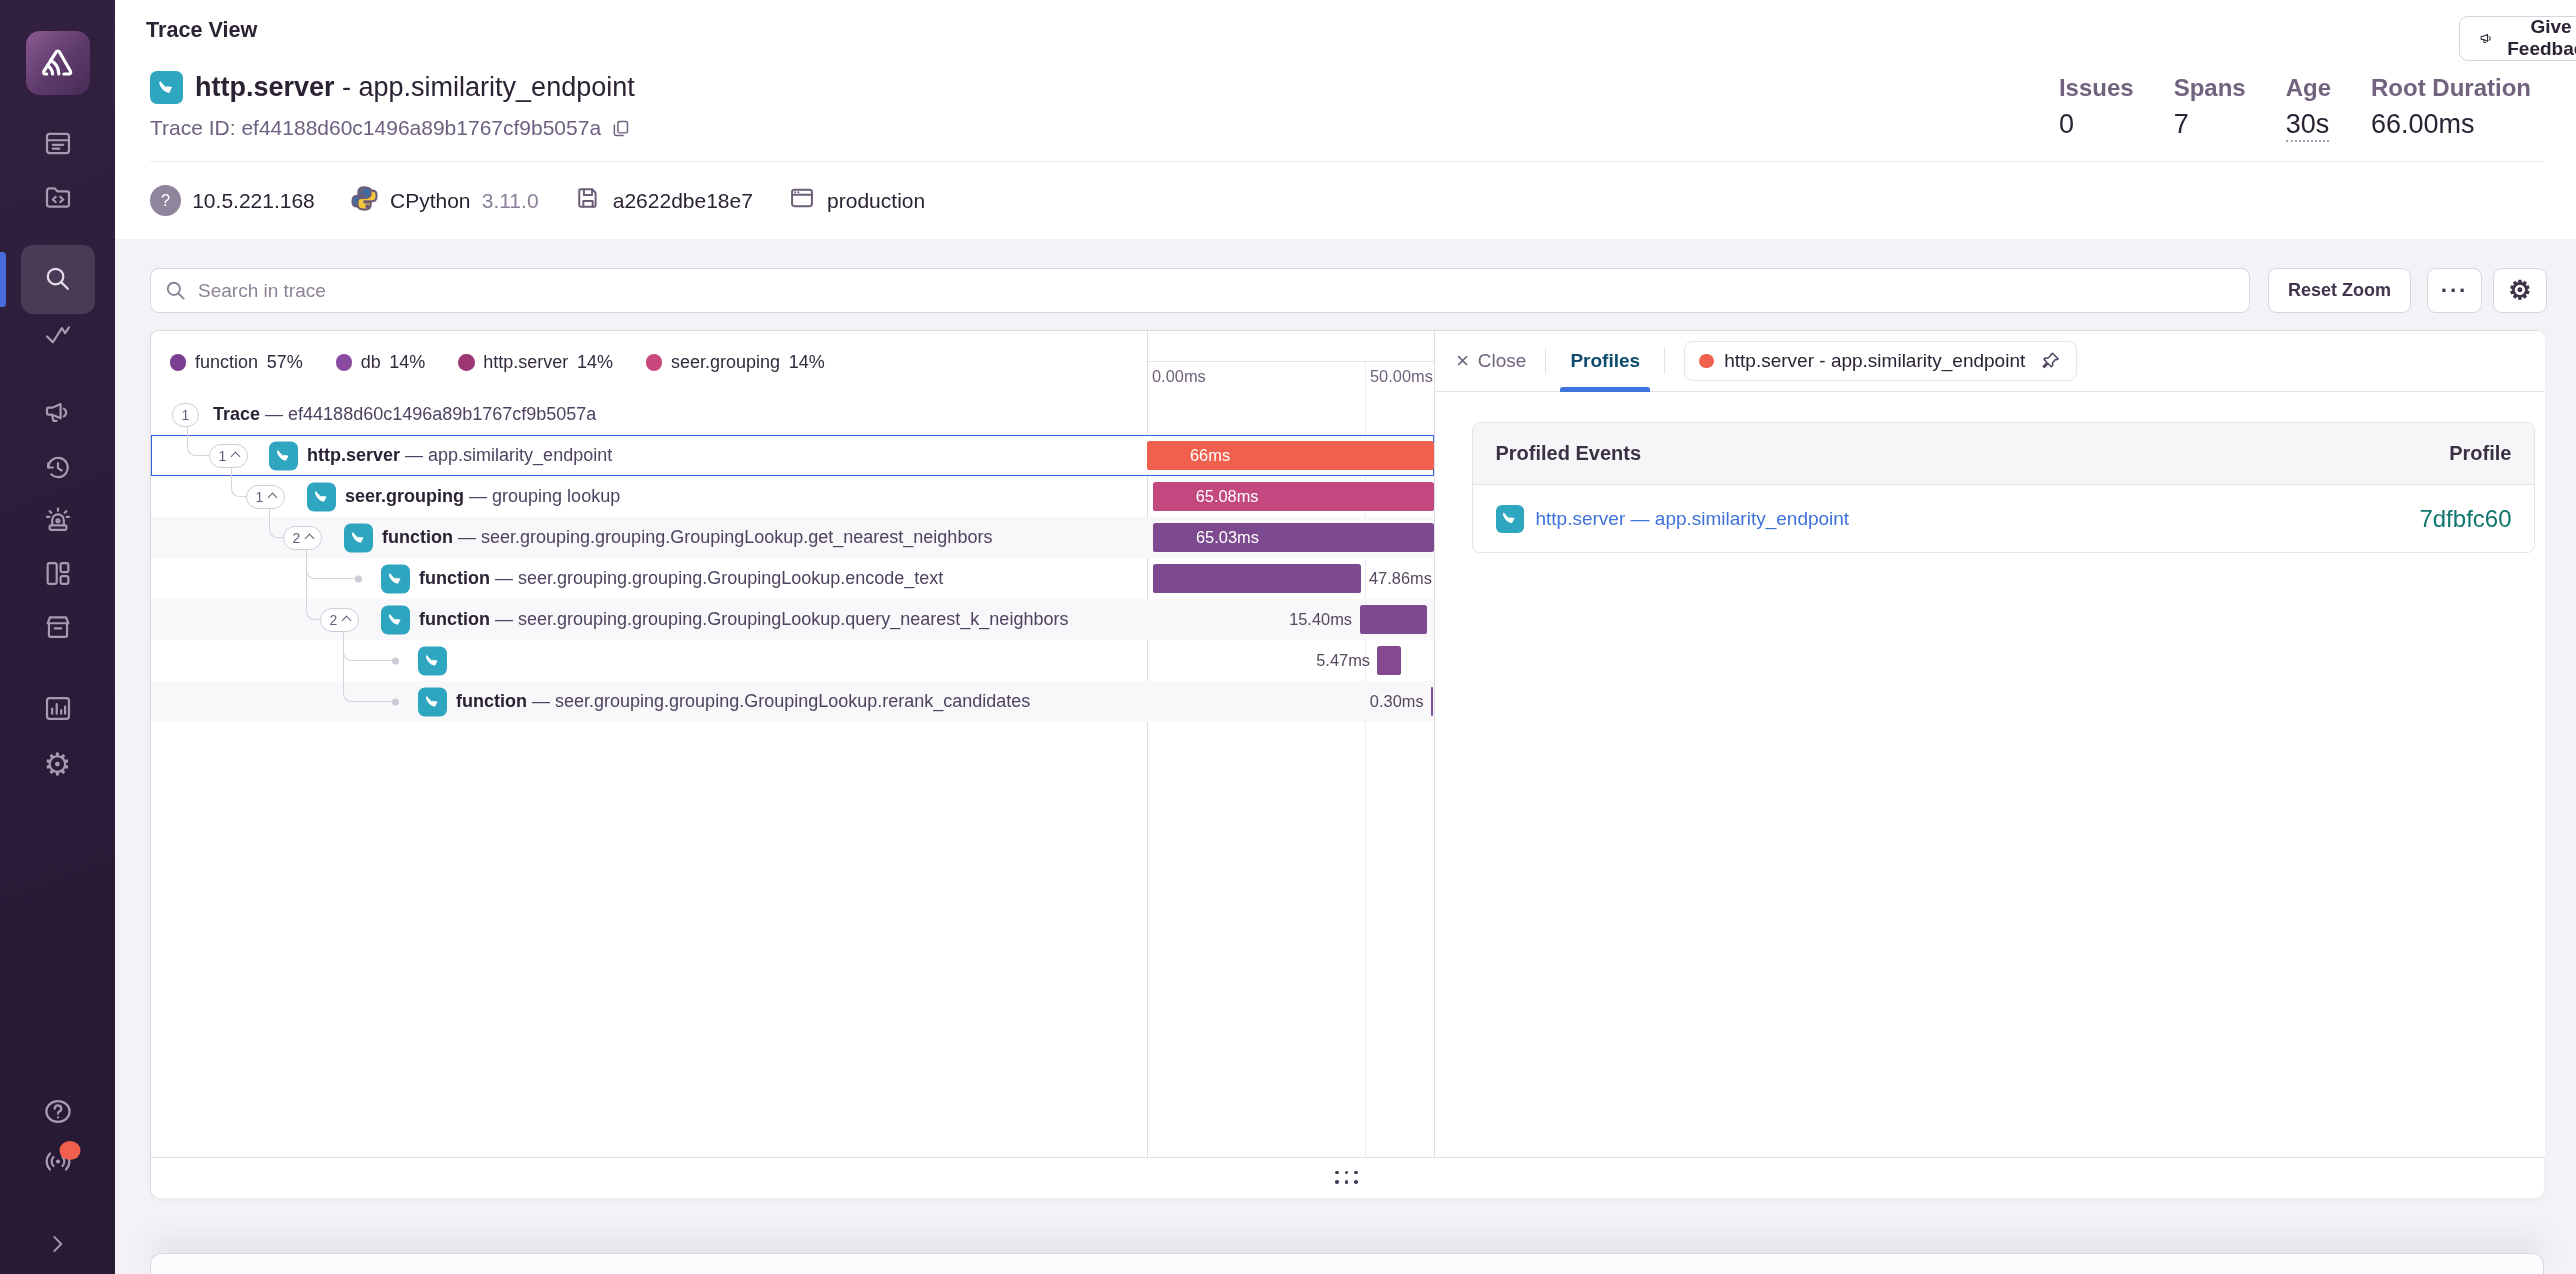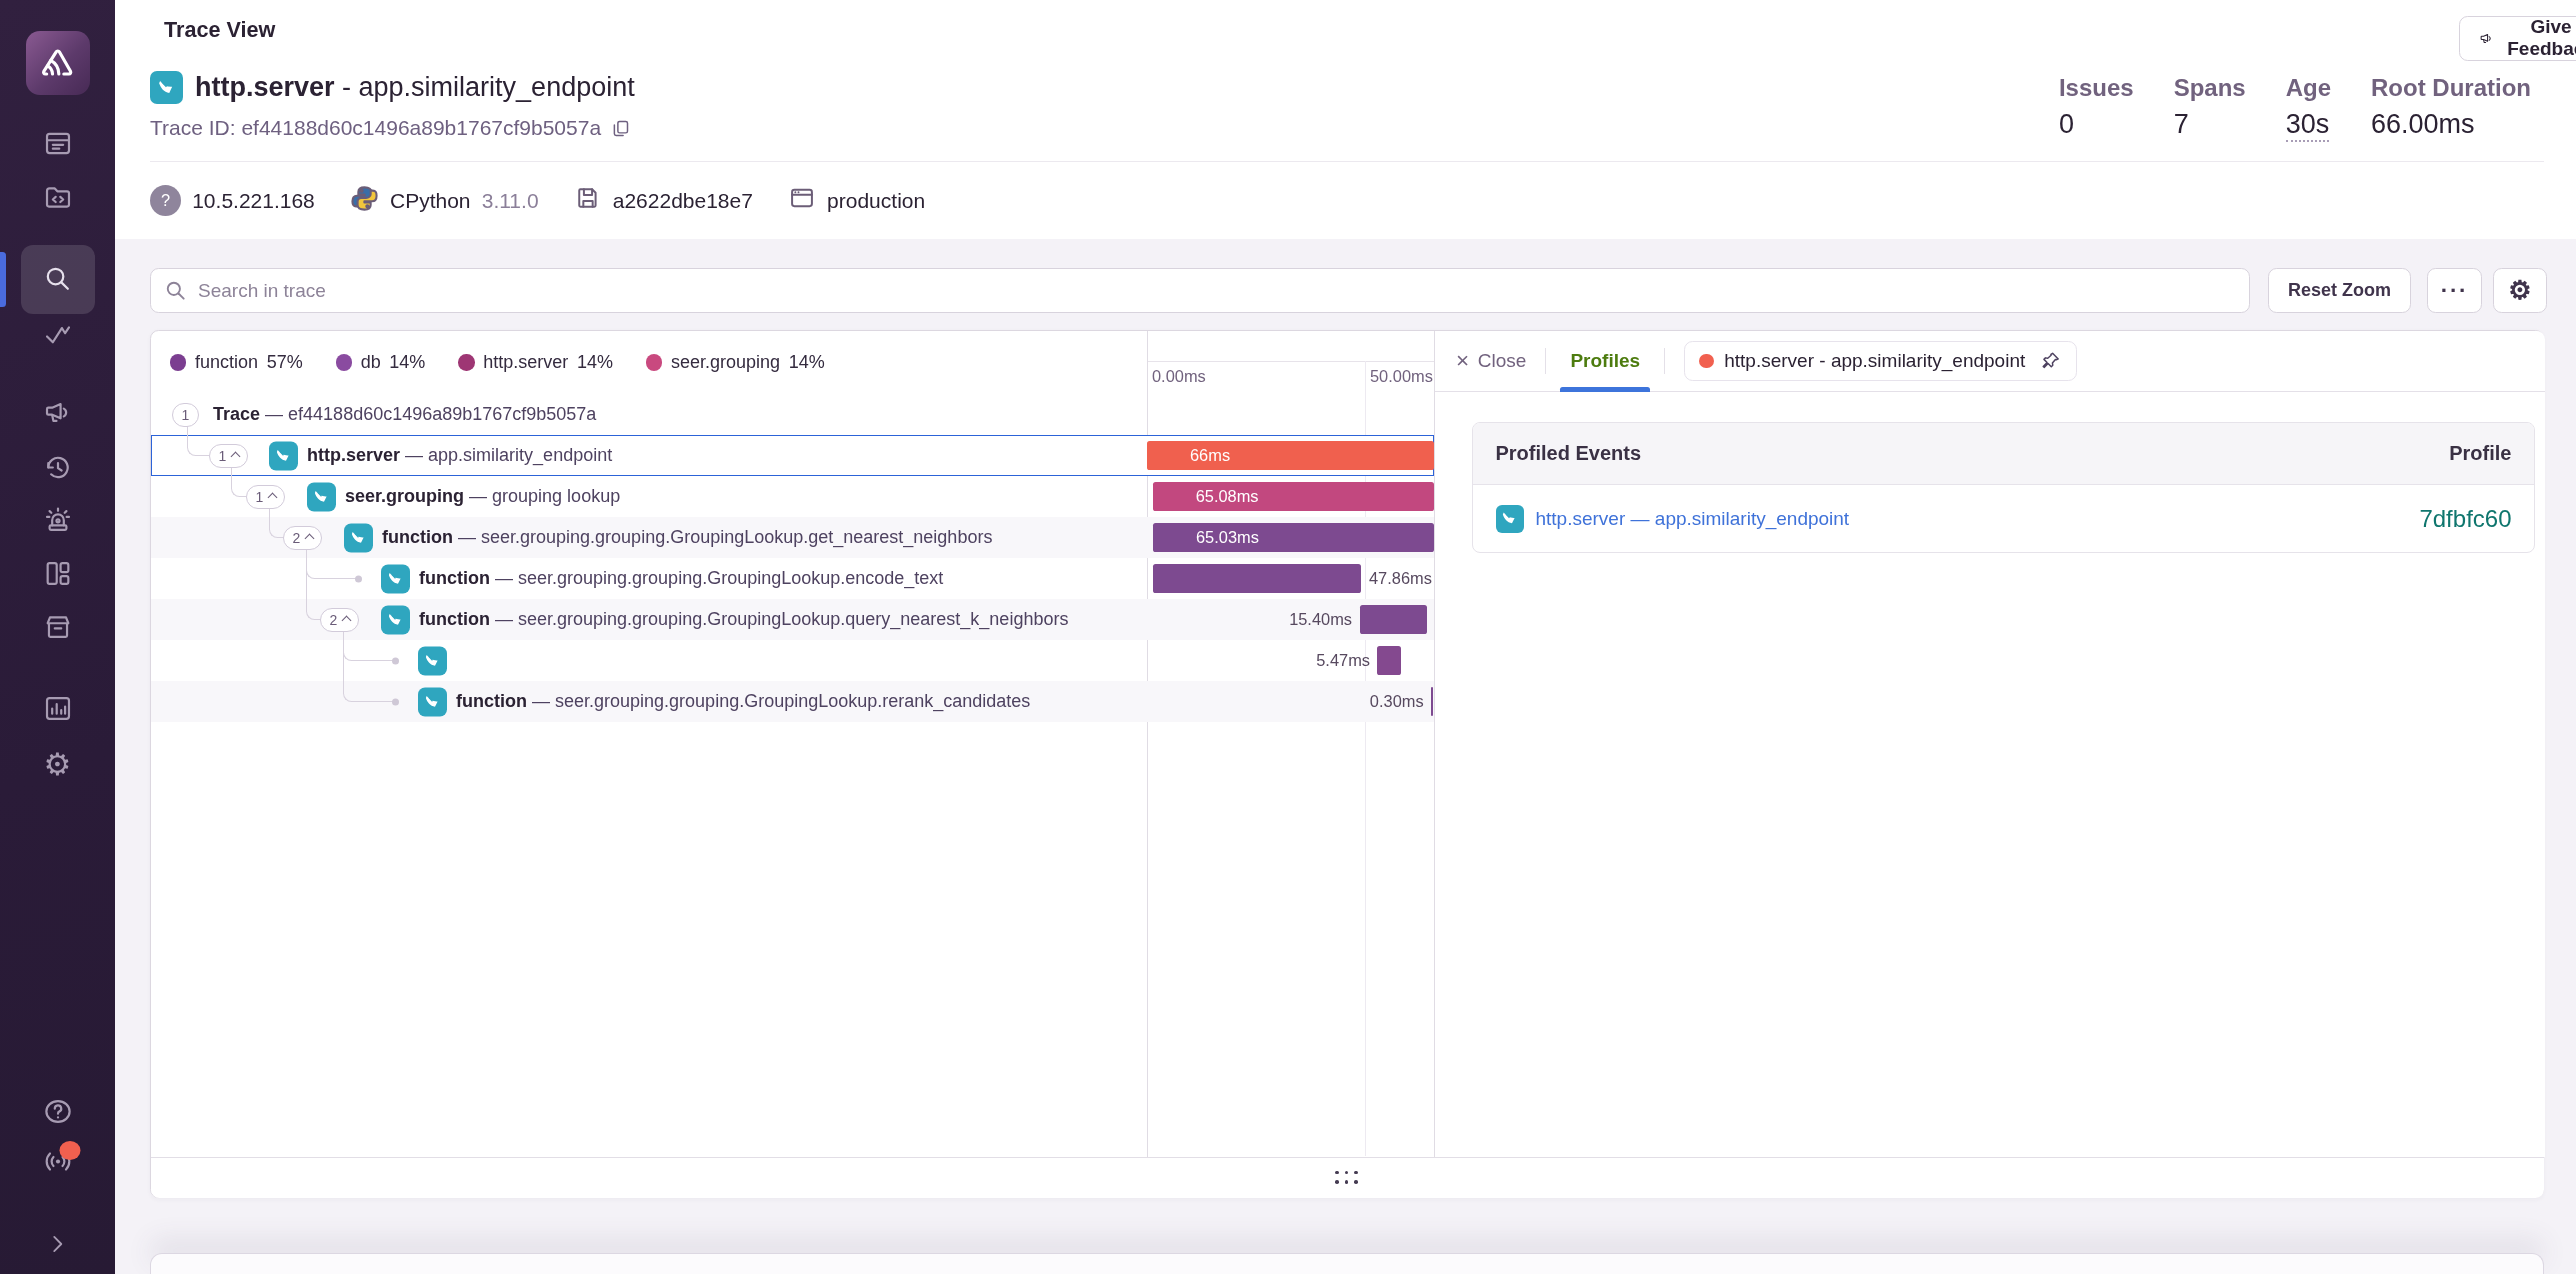--- a/index.html
+++ b/index.html
@@ -12,21 +12,21 @@
   .sb-item{position:absolute;left:50%;transform:translateX(-50%);width:61px;height:54px;border-radius:12px;
     display:flex;align-items:center;justify-content:center;color:#a79bb2;cursor:pointer;}
   .sb-item.active{width:74px;height:69px;background:rgba(255,255,255,.13);}
   .sb-item svg{stroke:#a79bb2;fill:none;stroke-width:1.7;stroke-linecap:round;stroke-linejoin:round;}
   .sb-item.active svg{stroke:#e6e0ec;}
   .sb-accent{position:absolute;left:0;top:252px;width:6px;height:55px;background:#4a6bdd;border-radius:0 3.5px 3.5px 0;}
   .sb-gear{font-size:31px;line-height:1;color:#a79bb2;}
   .sb-badge{position:absolute;top:-5.2px;right:-7px;width:21px;height:19px;border-radius:50%;background:#f1604f;}
   
   .topbar{position:absolute;left:115px;top:0;right:0;height:239px;background:#fff;}
-  .page-title{position:absolute;left:49px;top:17.3px;font-size:21.6px;font-weight:700;color:#2b2233;}
+  .page-title{position:absolute;left:31px;top:17.3px;font-size:21.6px;font-weight:700;color:#2b2233;}
   .trace-title{position:absolute;left:35px;top:71px;display:flex;align-items:center;gap:12px;font-size:27px;color:#2b2233;}
   .trace-title .op{font-weight:700;}
   .trace-id{position:absolute;left:35px;top:116px;font-size:21px;color:#6e6080;display:flex;align-items:center;gap:8.6px;}
   .hdr-divider{position:absolute;left:35px;right:32px;top:161px;height:0.9px;background:#ece9ef;}
   .meta-row{position:absolute;left:35px;top:178px;display:flex;align-items:center;gap:35px;height:45px;}
   .meta-item{display:flex;align-items:center;gap:11.2px;font-size:21px;color:#2b2233;}
   .meta-item .sub{color:#8b7f99;}
   .qmark{width:31px;height:31px;border-radius:50%;background:#8f859c;color:#fff;font-size:16.4px;display:flex;align-items:center;justify-content:center;}
   .meta-item svg{stroke:#6b5d77;fill:none;stroke-width:1.7;stroke-linecap:round;stroke-linejoin:round;}
   .feedback-btn{position:absolute;left:2344px;top:15.6px;height:45px;padding:0 19px;display:flex;align-items:center;gap:10.4px;
@@ -75,21 +75,21 @@
   .bar{position:absolute;top:6px;height:29px;border-radius:2.6px;cursor:pointer;}
   .bar-label{position:absolute;top:0;height:41px;line-height:41px;font-size:16.4px;white-space:nowrap;}
   .bar-label.in{color:#fff;padding-right:7.8px;margin-left:43px;}
   .bar-label.out{color:#57495f;}
   
   .detail{position:absolute;left:1283px;top:0;width:1111px;height:826px;border-left:0.9px solid #e0dce4;background:#fff;border-radius:0 8.6px 0 0;}
   .tabbar{position:absolute;left:0;top:0;right:0;height:61px;border-bottom:0.9px solid #e4e0e8;display:flex;align-items:center;padding-left:21px;}
   .close-btn{display:flex;align-items:center;gap:8.6px;font-size:19px;color:#71627e;cursor:pointer;}
   .close-x{font-size:22.5px;line-height:1;}
   .tab-sep{width:0.9px;height:26px;background:#e4e0e8;margin:0 19px;}
-  .tab{position:relative;height:61px;display:flex;align-items:center;font-size:19px;font-weight:700;color:#4d7c0f;cursor:pointer;padding:0 5.2px;justify-content:flex-end;}
+  .tab{position:relative;height:61px;display:flex;align-items:center;font-size:19px;font-weight:700;color:#0c4a6e;cursor:pointer;padding:0 5.2px;justify-content:flex-end;}
   .tab .underline{position:absolute;left:-5.2px;right:-5.2px;bottom:0;height:4.3px;background:#3d74db;border-radius:2.6px 2.6px 0 0;}
   .span-pill{display:flex;align-items:center;gap:10.4px;height:40px;padding:0 14px;border:0.9px solid #e7e3ec;border-radius:8.6px;background:#fff;
     font-size:19px;color:#2b2233;cursor:pointer;}
   .pill-dot{width:14.7px;height:14.7px;border-radius:50%;background:#f1604f;}
   .pin{margin-left:3.5px;cursor:pointer;display:flex;}
   .pin svg{stroke:#4e4260;fill:none;stroke-width:1.6;stroke-linejoin:round;}
   .ptable{position:absolute;left:37px;top:91px;width:1063px;border:0.9px solid #e6e3ea;border-radius:8px;overflow:hidden;background:#fff;}
   .pt-head{display:flex;justify-content:space-between;align-items:center;height:62px;background:#f6f5f8;border-bottom:0.9px solid #e6e3ea;padding:0 22.5px;
     font-size:20px;font-weight:700;color:#3a3144;}
   .pt-row{display:flex;justify-content:space-between;align-items:center;height:67px;padding:0 22.5px;}

